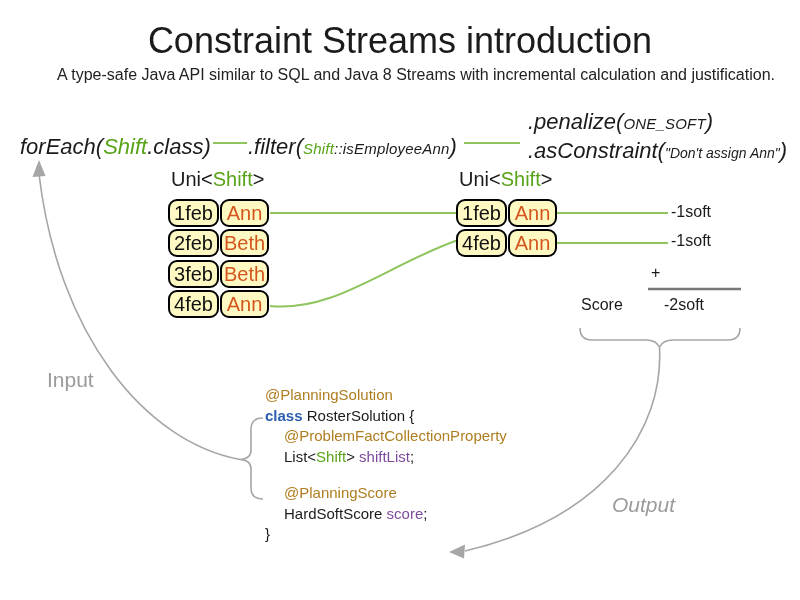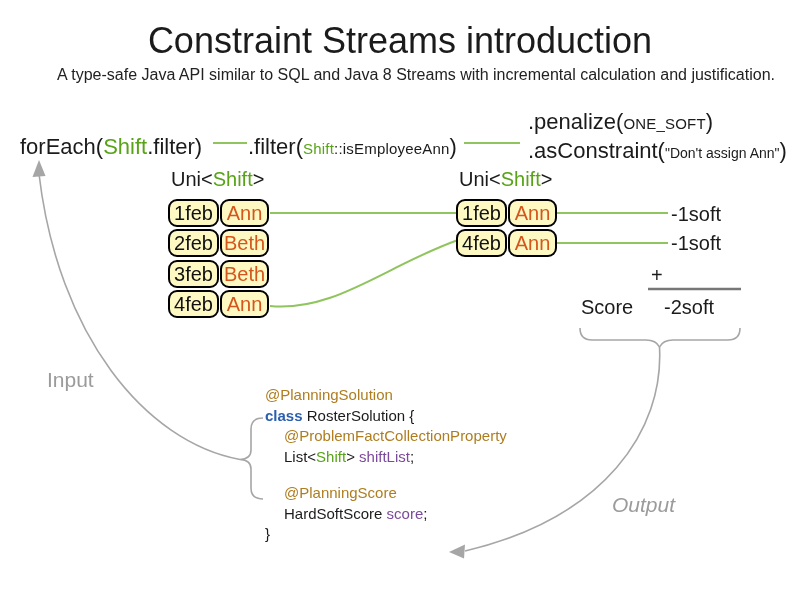--- a/index.html
+++ b/index.html
@@ -17,21 +17,21 @@
     top: 20px; left: 0; width: 800px;
     text-align: center; font-size: 36px; color: #1b1b1b;
     white-space: nowrap;
   }
   .subtitle {
     top: 66px; left: 16px; width: 800px;
     text-align: center; font-size: 16px; color: #222;
     white-space: nowrap;
   }
   
-  .flow { font-size: 22px; white-space: nowrap; z-index: 3; }
+  .flow { font-size: 22px; white-space: nowrap; z-index: 3; font-style: italic; }
   .flow .small { font-size: 15px; letter-spacing: 0.2px; }
   .flow-foreach { left: 20px; top: 134px; }
   .flow-filter { left: 248px; top: 134px; }
   .flow-penalize { left: 528px; top: 109px; }
   .flow-asconstraint { left: 528px; top: 138px; }
   .green-text { color: #58a318; }
   .q-string { font-size: 14px; }
   
   .uni-label { font-size: 20px; white-space: nowrap; z-index: 3; }
   .uni-left { left: 171px; top: 168px; }
@@ -44,21 +44,21 @@
     border: 2.5px solid #000;
     border-radius: 9px;
     display: flex; align-items: center; justify-content: center;
     font-size: 20px; line-height: 1;
     z-index: 2;
     box-sizing: content-box;
   }
   .cell-date { width: 47px; color: #111; }
   .cell-name { width: 45px; color: #d4561e; }
   
-  .score-text { font-size: 20px; white-space: nowrap; z-index: 3; }
+  .score-text { font-size: 16px; white-space: nowrap; z-index: 3; }
   
   .code {
     left: 265px; top: 377px;
     font-size: 15px; line-height: 20.5px;
     white-space: nowrap; z-index: 3; margin-top: 8px;
   }
   .code .indent { padding-left: 19px; }
   .code .gold { color: #ae7d1f; }
   .code .kw { color: #2b5fae; font-weight: bold; }
   .code .field { color: #7b4a9b; }
@@ -92,21 +92,21 @@
   <path d="M 240 459.5 C 145 442, 58 335, 39 174" stroke="#a6a6a6" stroke-width="1.6" fill="none"></path>
   <polygon points="39,160 32.5,177 45.5,176" fill="#a6a6a6"></polygon>
 
   <path d="M 659.5 347 C 664 430, 605 518, 465 551" stroke="#a6a6a6" stroke-width="1.6" fill="none"></path>
   <polygon points="449,552 465,544.5 464,558.5" fill="#a6a6a6"></polygon>
 </svg>
 
 <div class="abs title">Constraint Streams introduction</div>
 <div class="abs subtitle">A type-safe Java API similar to SQL and Java 8 Streams with incremental calculation and justification.</div>
 
-<div class="abs flow flow-foreach"><span>forEach(</span><span class="green-text">Shift</span><span>.filter)</span></div>
+<div class="abs flow flow-foreach"><span>forEach(</span><span class="green-text">Shift</span><span>.class)</span></div>
 
 <div class="abs flow flow-filter"><span>.filter(</span><span class="small green-text">Shift</span><span class="small">::isEmployeeAnn</span><span>)</span></div>
 
 <div class="abs flow flow-penalize"><span>.penalize(</span><span class="small">ONE_SOFT</span><span>)</span></div>
 
 <div class="abs flow flow-asconstraint"><span>.asConstraint(</span><span class="q-string">"Don't assign Ann"</span><span>)</span></div>
 
 <div class="abs uni-label uni-left"><span>Uni&lt;</span><span class="green-text">Shift</span><span>&gt;</span></div>
 
 <div class="abs uni-label uni-right"><span>Uni&lt;</span><span class="green-text">Shift</span><span>&gt;</span></div>

